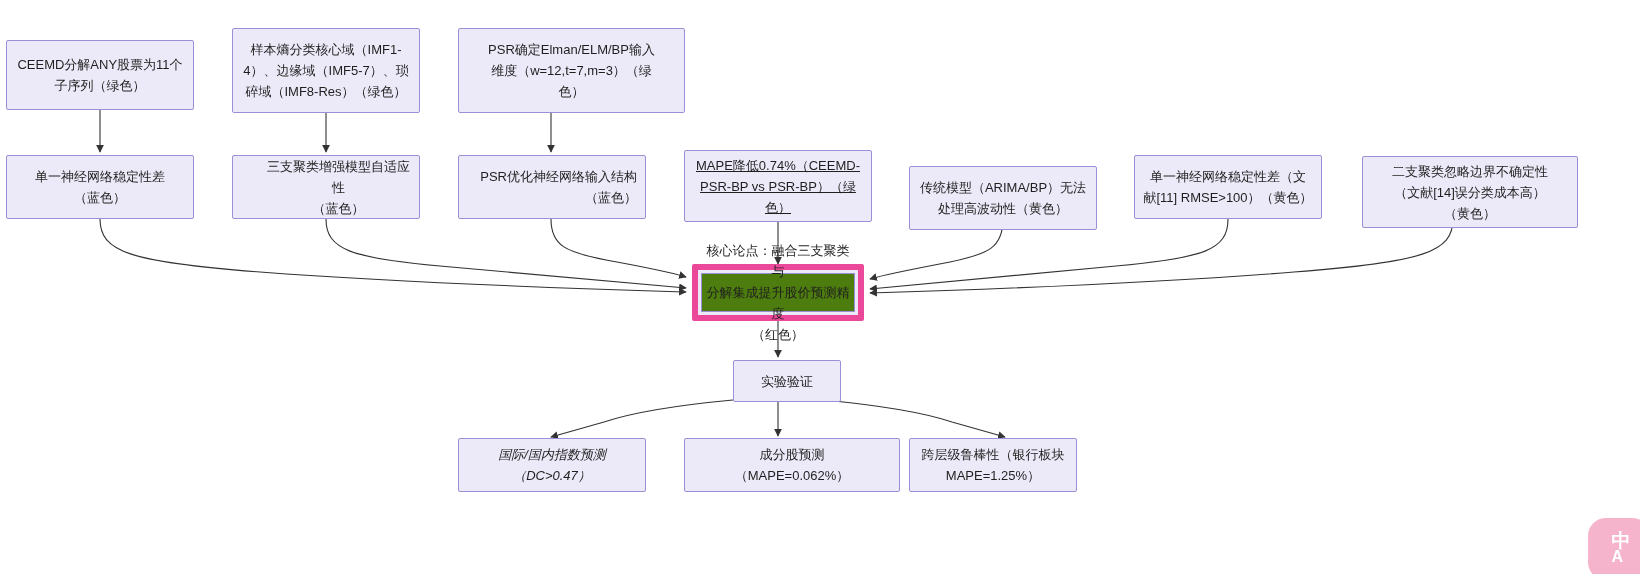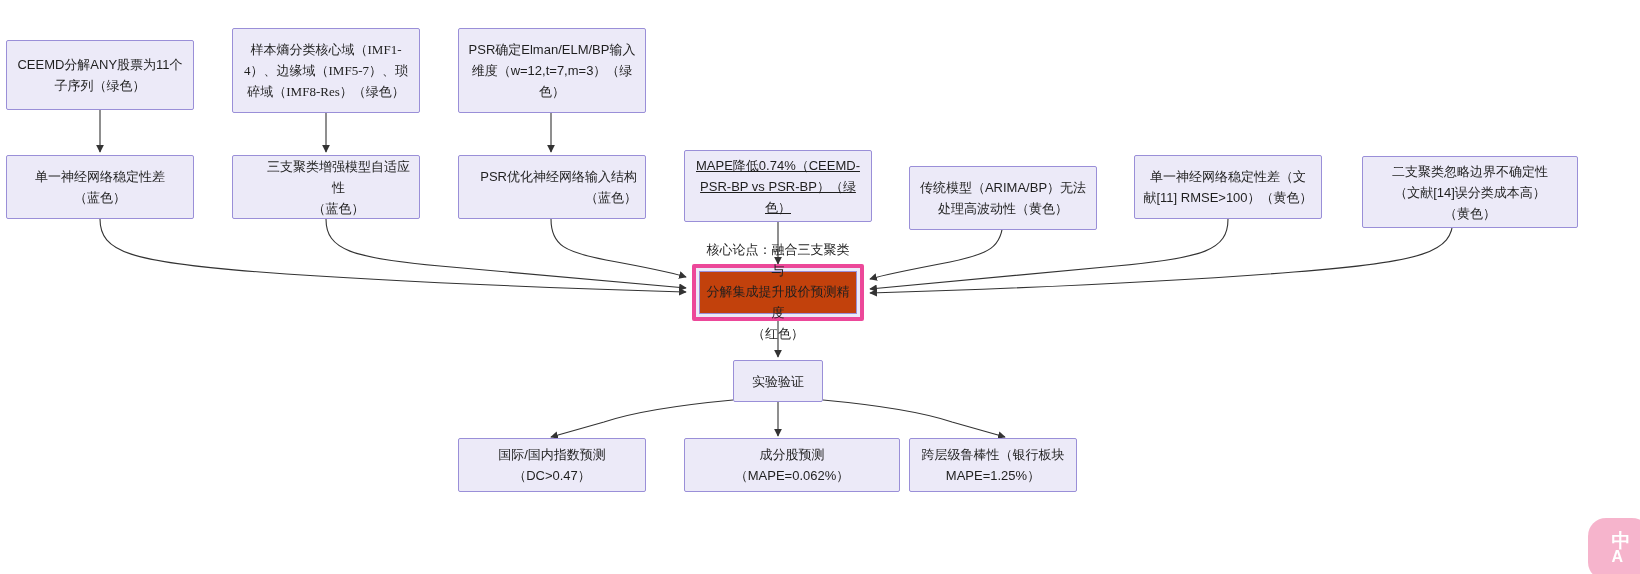--- a/index.html
+++ b/index.html
@@ -22,24 +22,23 @@
     align-items:center;
     justify-content:center;
     text-align:center;
     color:#1f1f1f;
     font-size:13px;
     line-height:21px;
     padding:4px 8px;
   }
   .node .lbl{display:block;width:100%;white-space:pre-line;}
   .node.core{
-    border:4px solid #ec4899;
+    border:6px solid #ec4899;
     box-shadow:inset 0 0 0 3px #ECEAF8, inset 0 0 0 4px #9A8FD8;
-    background:#c2410c;
-    font-family:Liberation Mono, monospace;
+    background:#4d7c0f;
   }
 
   .watermark{
     position:absolute;
     width:62px;height:62px;
     border-radius:18px;
     background:#F5A8C4;
     display:flex;align-items:center;justify-content:center;
     color:#ffffff;
     font-size:19px;
@@ -83,27 +82,27 @@
     <path class="edge" d="M 733 400 C 690 404 640 410 604 422 C 576 430 558 435 551 437" marker-end="url(#arrow)"></path>
     <path class="edge" d="M 778 402 L 778 436" marker-end="url(#arrow)"></path>
     <path class="edge" d="M 823 400 C 866 404 916 410 952 422 C 980 430 998 435 1005 437" marker-end="url(#arrow)"></path>
   </svg>
 
   <div class="node" style="left:6px;top:40px;width:188px;height:70px;">
     <span class="lbl">CEEMD分解ANY股票为11个
 子序列（绿色）</span>
   </div>
 
-  <div class="node" style="left:232px;top:28px;width:188px;height:85px;font-family:Liberation Serif, serif;">
+  <div class="node" style="left:232px;top:28px;width:188px;height:85px;">
     <span class="lbl">样本熵分类核心域（IMF1-
 4）、边缘域（IMF5-7）、琐
 碎域（IMF8-Res）（绿色）</span>
   </div>
 
-  <div class="node" style="left:458px;top:28px;width:188px;height:85px;">
+  <div class="node" style="left:458px;top:28px;width:227px;height:85px;">
     <span class="lbl">PSR确定Elman/ELM/BP输入
 维度（w=12,t=7,m=3）（绿
 色）</span>
   </div>
 
   <div class="node" style="left:6px;top:155px;width:188px;height:64px;">
     <span class="lbl">单一神经网络稳定性差
 （蓝色）</span>
   </div>
 
@@ -138,25 +137,25 @@
 （文献[14]误分类成本高）
 （黄色）</span>
   </div>
 
   <div class="node core" style="left:692px;top:264px;width:172px;height:57px;">
     <span class="lbl">核心论点：融合三支聚类与
 分解集成提升股价预测精度
 （红色）</span>
   </div>
 
-  <div class="node" style="left:733px;top:360px;width:90px;height:42px;">
+  <div class="node" style="left:733px;top:360px;width:108px;height:42px;">
     <span class="lbl">实验验证</span>
   </div>
 
-  <div class="node" style="left:458px;top:438px;width:188px;height:54px;">
+  <div class="node" style="left:458px;top:438px;width:188px;height:54px;font-style:italic;">
     <span class="lbl">国际/国内指数预测
 （DC&gt;0.47）</span>
   </div>
 
   <div class="node" style="left:684px;top:438px;width:216px;height:54px;">
     <span class="lbl">成分股预测
 （MAPE=0.062%）</span>
   </div>
 
   <div class="node" style="left:909px;top:438px;width:168px;height:54px;">

